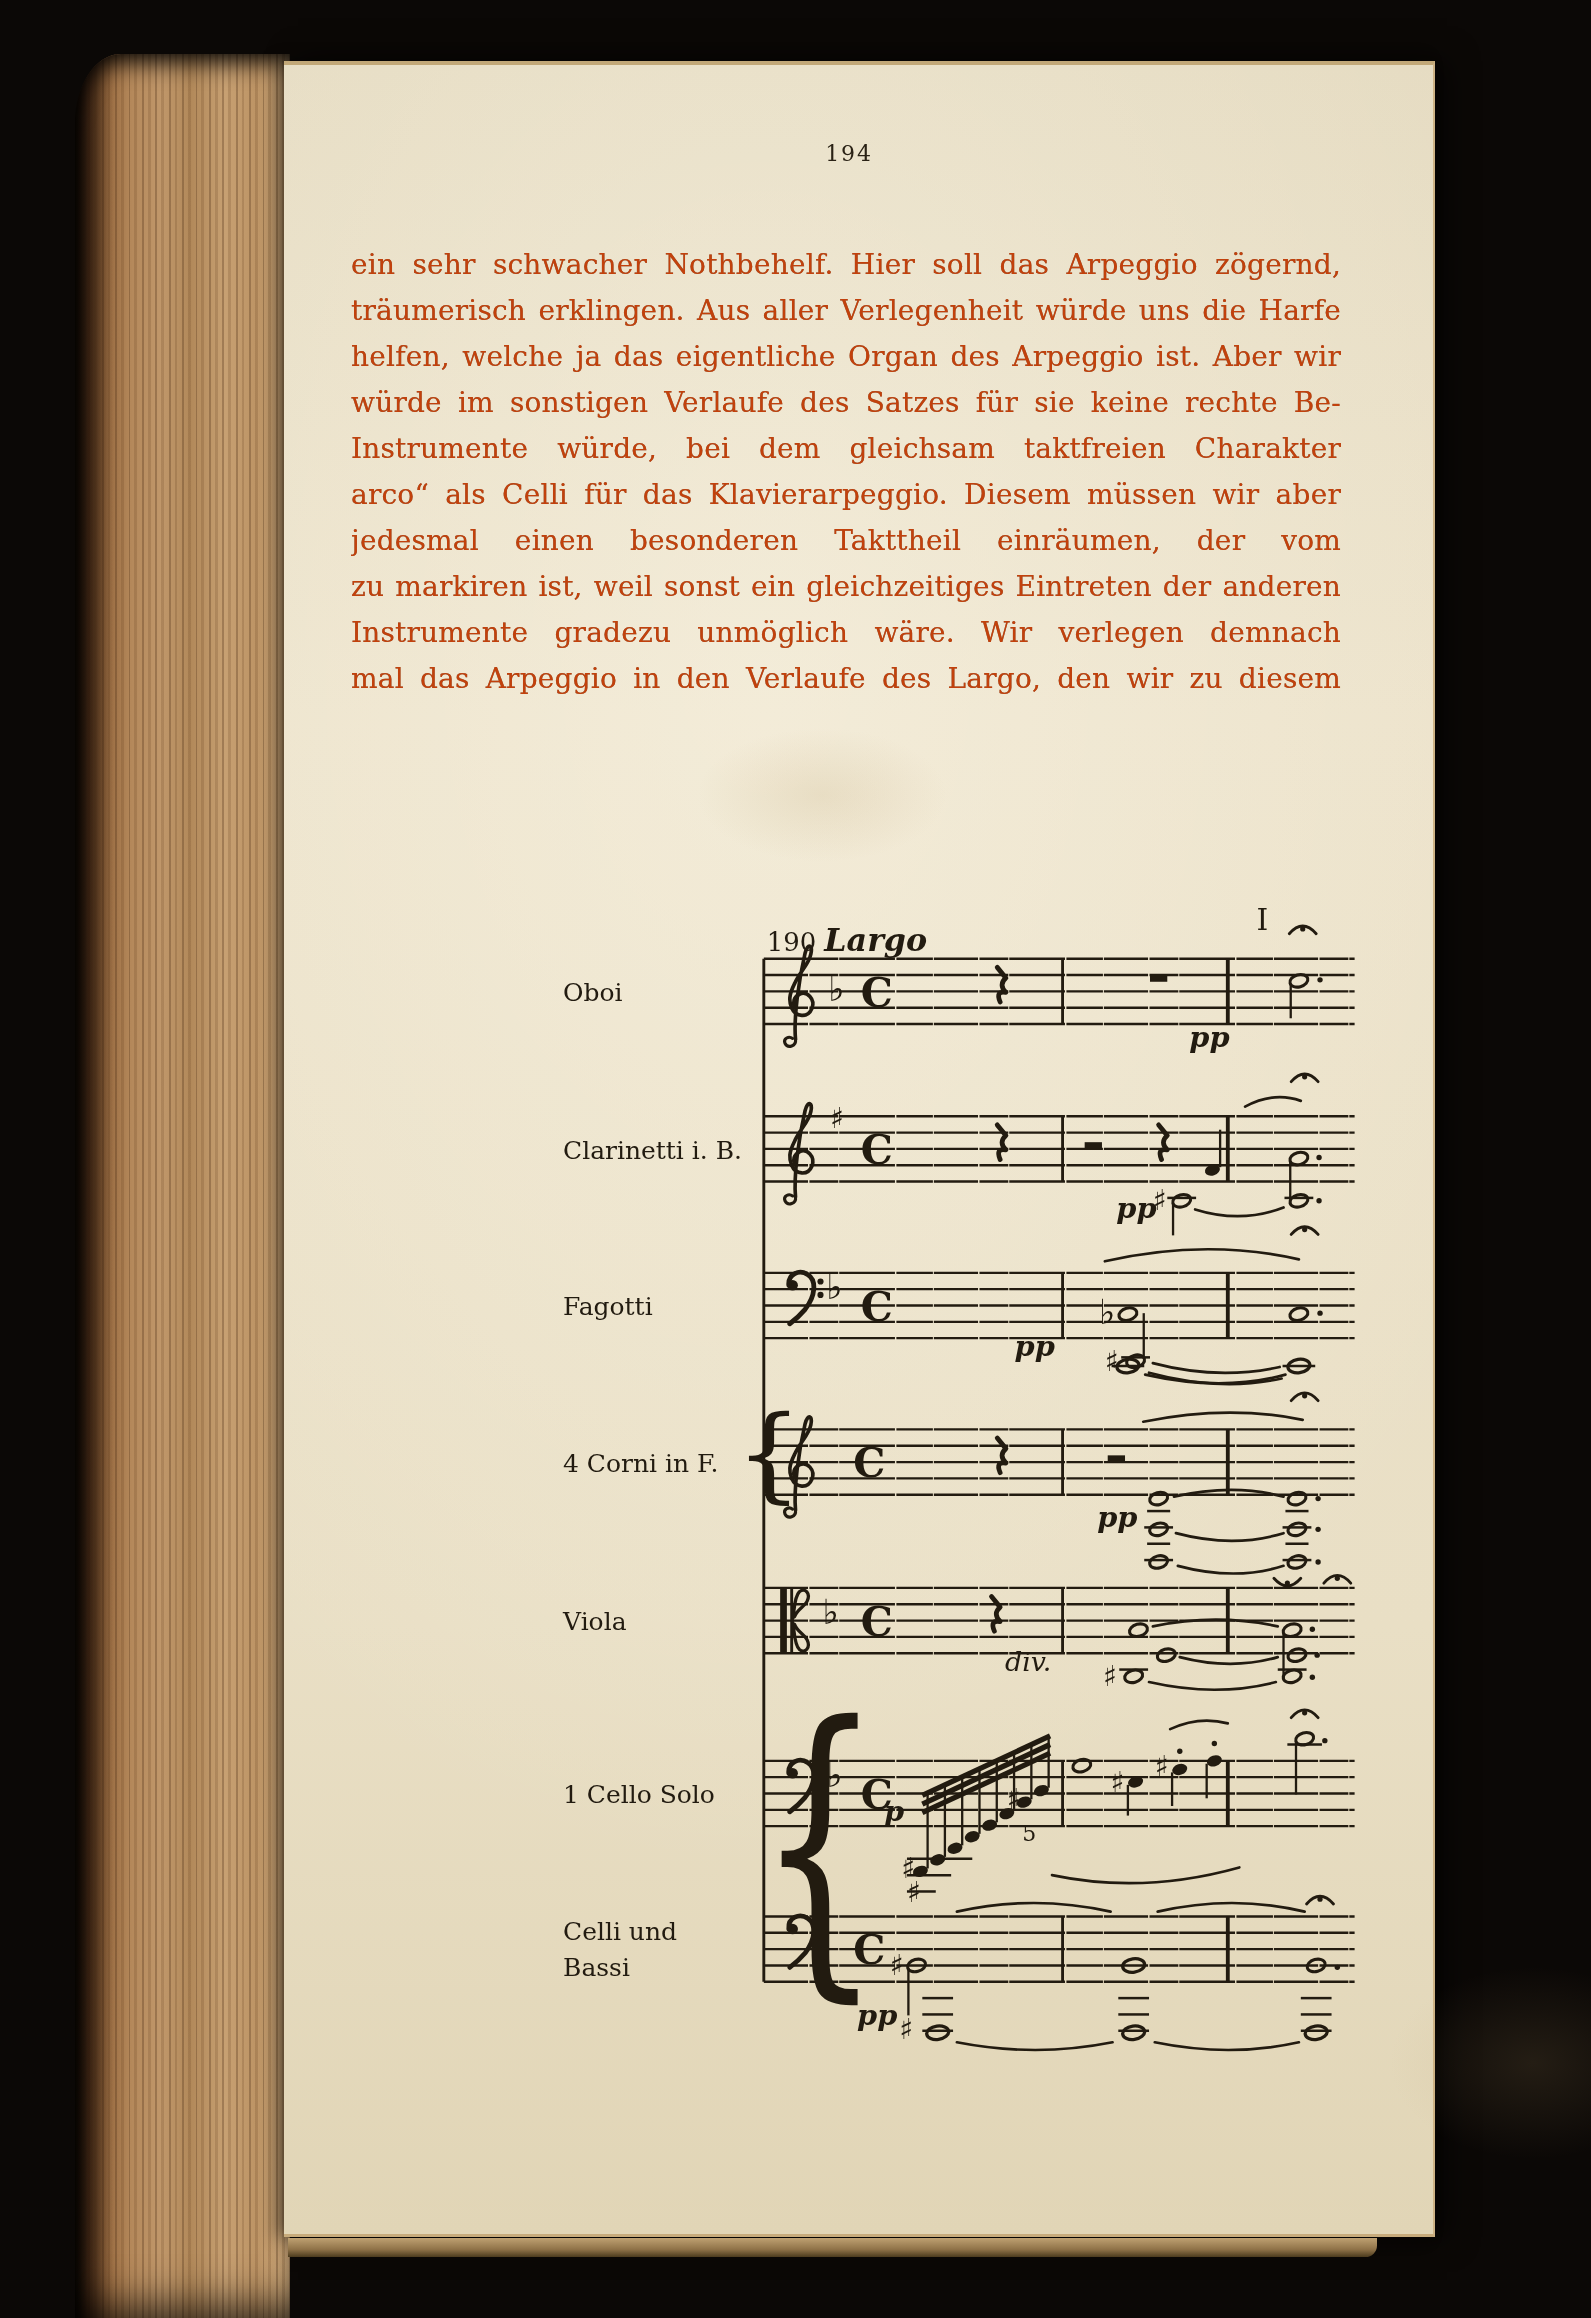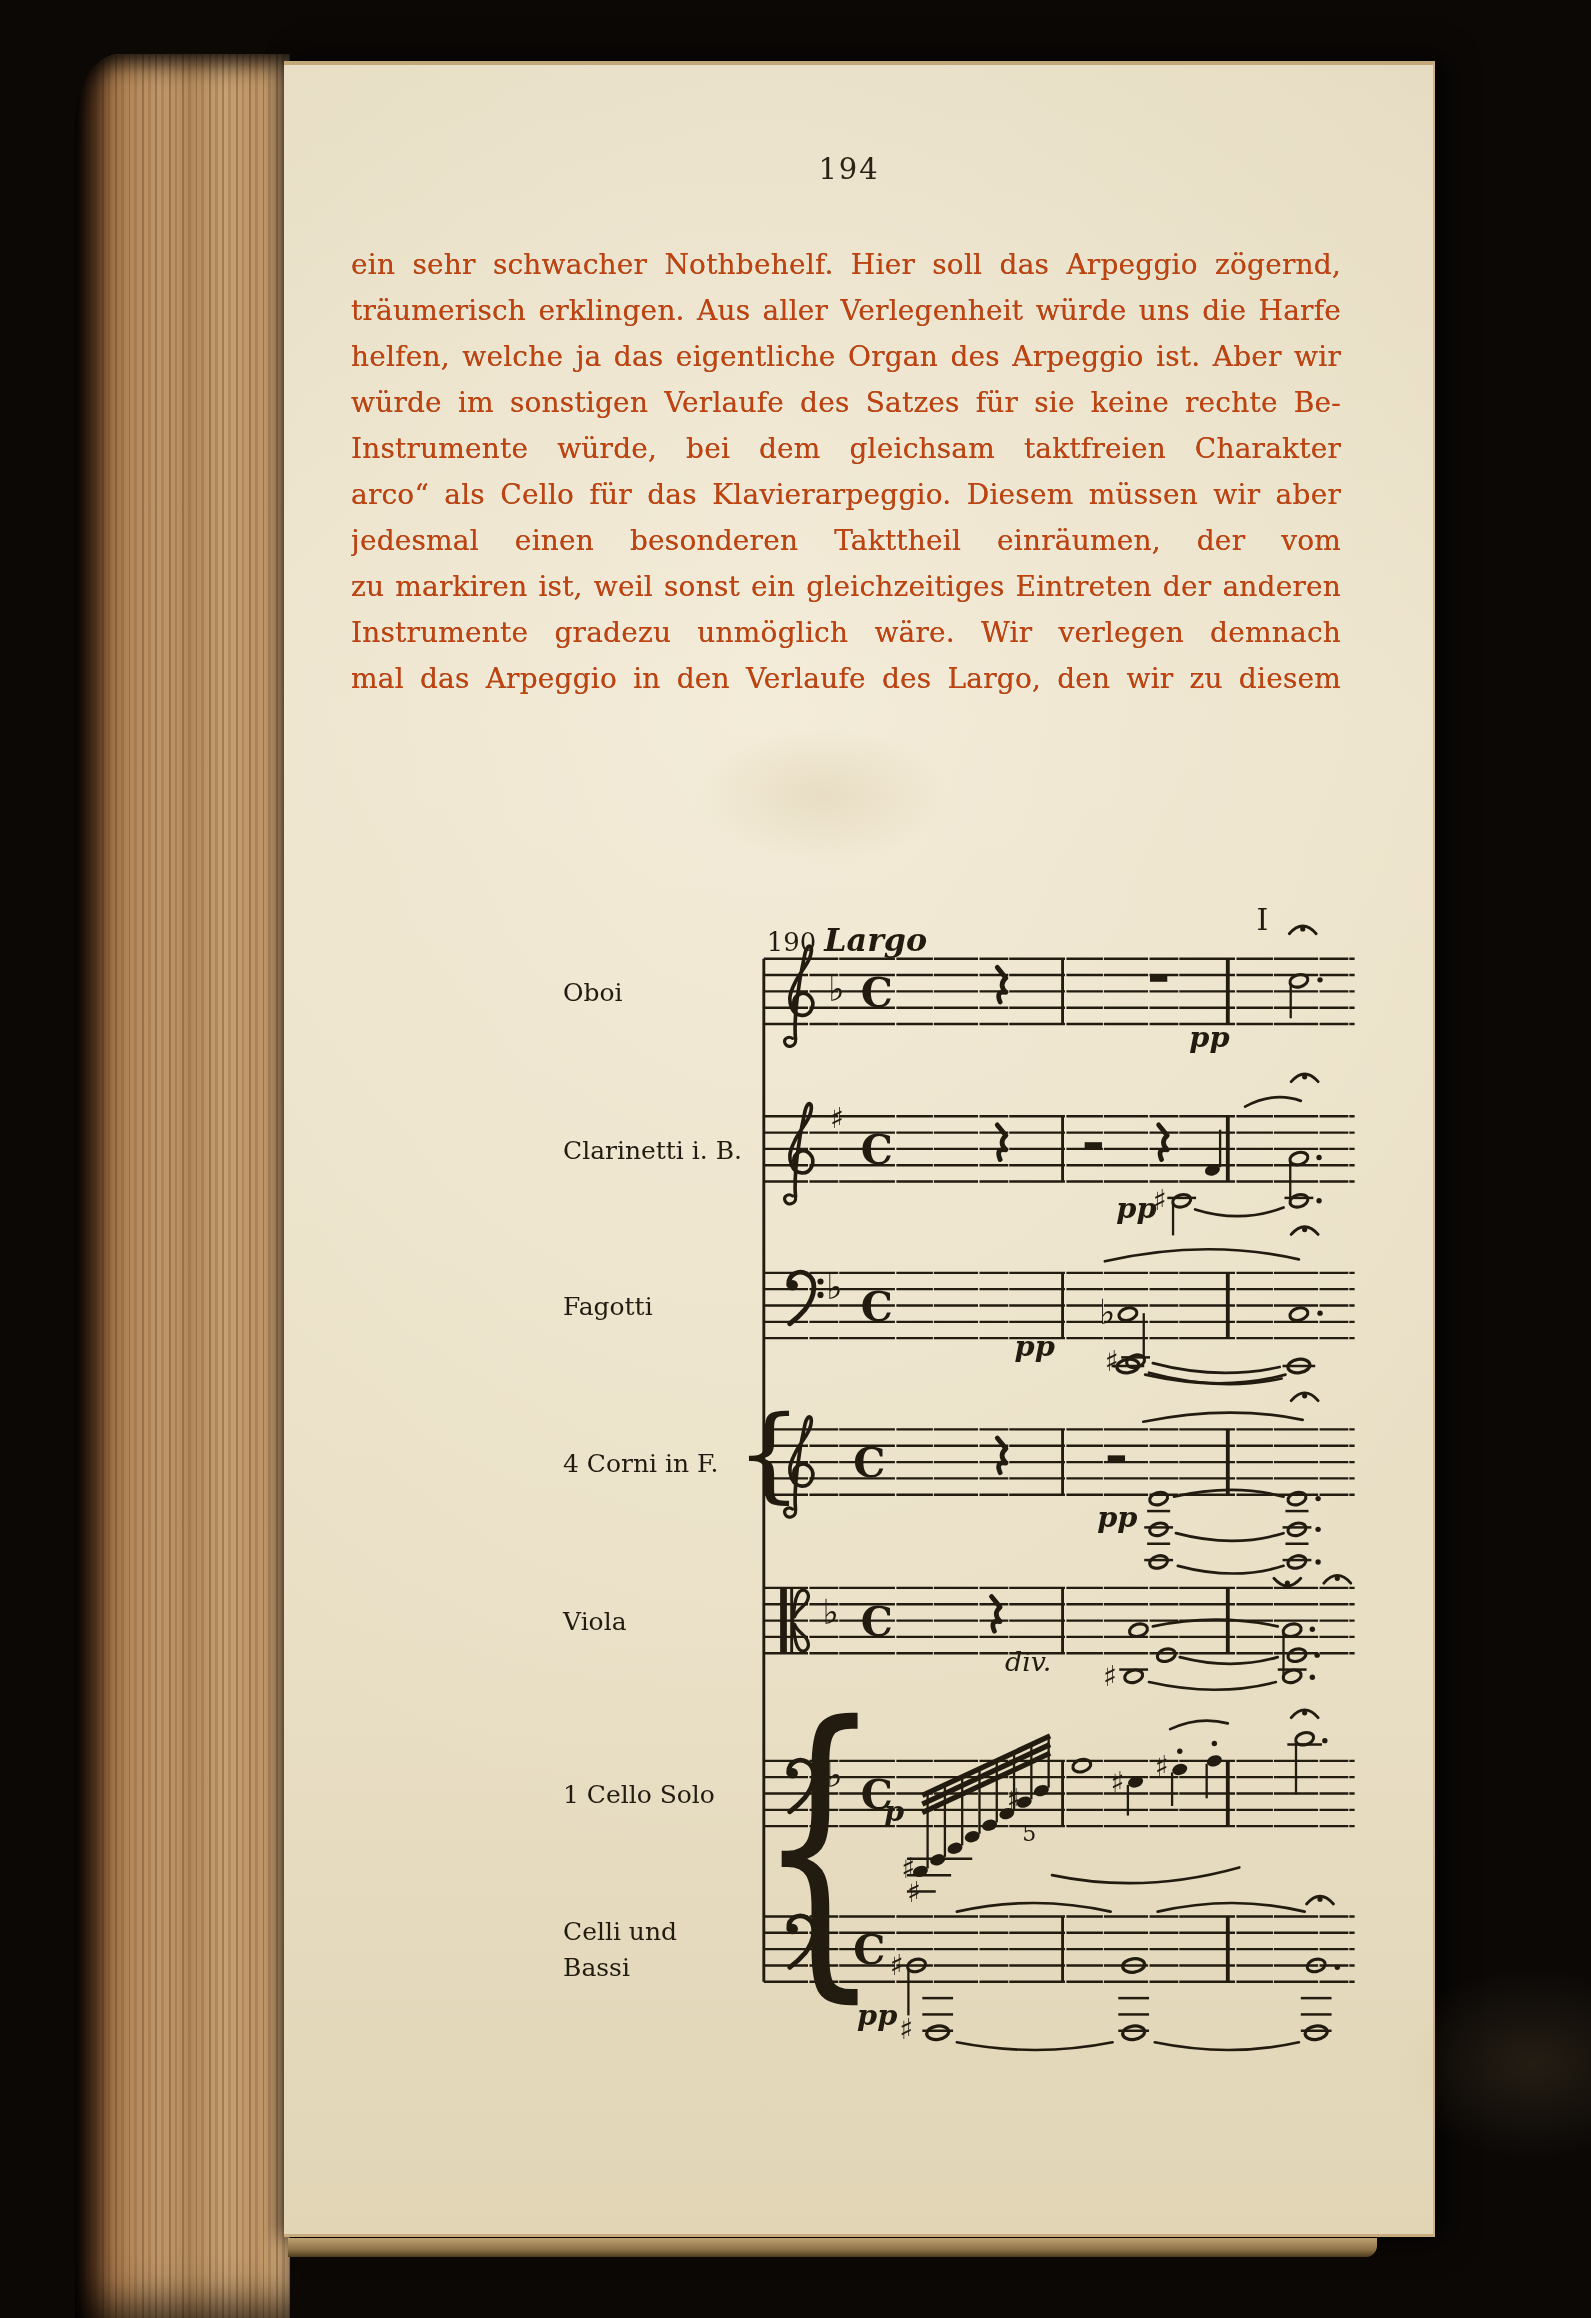--- a/index.html
+++ b/index.html
@@ -24,22 +24,22 @@
     box-shadow:-7.7px 0 15.4px rgba(0,0,0,.38), 13.4px 0 29px rgba(0,0,0,.55);}
   .page-stain{position:absolute;border-radius:50%;pointer-events:none;}
   .stain-a{left:413px;top:663px;width:250px;height:134px;
     background:radial-gradient(closest-side, rgba(188,160,110,.18), rgba(0,0,0,0));}
   .stain-b{left:1105px;top:1902px;width:288px;height:192px;
     background:radial-gradient(closest-side, rgba(180,150,100,.15), rgba(0,0,0,0));}
   
   .page-bottom-edge{position:absolute;left:288px;top:2238px;width:1089px;height:19px;
     background:linear-gradient(180deg,#bfa172,#8f7248 60%,#4c3b1e);
     border-bottom-right-radius:11.5px;}
-  .page-number{position:absolute;left:801px;top:152px;width:96px;text-align:center;
-    font-size:29px;color:#2a2215;letter-spacing:1.9px;}
+  .page-number{position:absolute;left:801px;top:141px;width:96px;text-align:center;
+    font-size:22px;color:#2a2215;letter-spacing:1.9px;}
   .body-text{position:absolute;left:351px;top:242px;width:990px;color:#c2410c;}
   .text-line{font-size:28px;line-height:46px;height:46px;overflow:hidden;
     text-align:justify;text-align-last:justify;letter-spacing:0.2px;word-spacing:1.9px;
     text-shadow:0 0 0.5px rgba(42,34,22,.55);}
   .score-svg{position:absolute;left:0;top:0;}
 </style>
 </head>
 <body>
 
 <div class="scene">
@@ -49,21 +49,21 @@
     <div class="page-stain stain-b"></div>
   </div>
   <div class="page-bottom-edge"></div>
   <div class="page-number">194</div>
   <div class="body-text">
       <div class="text-line">ein sehr schwacher Nothbehelf.  Hier soll das Arpeggio zögernd,</div>
       <div class="text-line">träumerisch erklingen.  Aus aller Verlegenheit würde uns die Harfe</div>
       <div class="text-line">helfen, welche ja das eigentliche Organ des Arpeggio ist.  Aber wir</div>
       <div class="text-line">würde im sonstigen Verlaufe des Satzes für sie keine rechte Be-</div>
       <div class="text-line">Instrumente würde, bei dem gleichsam taktfreien Charakter desselben,</div>
-      <div class="text-line">arco“ als Cello für das Klavierarpeggio.  Diesem müssen wir aber</div>
+      <div class="text-line">arco“ als Celli für das Klavierarpeggio.  Diesem müssen wir aber</div>
       <div class="text-line">jedesmal einen besonderen Takttheil einräumen, der vom Dirigenten</div>
       <div class="text-line">zu markiren ist, weil sonst ein gleichzeitiges Eintreten der anderen</div>
       <div class="text-line">Instrumente gradezu unmöglich wäre.  Wir verlegen demnach jedes-</div>
       <div class="text-line">mal das Arpeggio in den Verlaufe des Largo, den wir zu diesem</div>
     </div>
   <svg class="score-svg" width="1592" height="2318" viewBox="0 0 1657 2413">
       <line x1="795" y1="998" x2="795" y2="2063" stroke="#221b10" stroke-width="3"></line>
       <line x1="795" y1="998" x2="1410" y2="998" stroke="#221b10" stroke-width="2.5" stroke-dasharray="46 1.5 30 1 58 1.5 38 1"></line>
       <line x1="795" y1="1015" x2="1410" y2="1015" stroke="#221b10" stroke-width="2.5" stroke-dasharray="46 1.5 30 1 58 1.5 38 1"></line>
       <line x1="795" y1="1032" x2="1410" y2="1032" stroke="#221b10" stroke-width="2.5" stroke-dasharray="46 1.5 30 1 58 1.5 38 1"></line>

